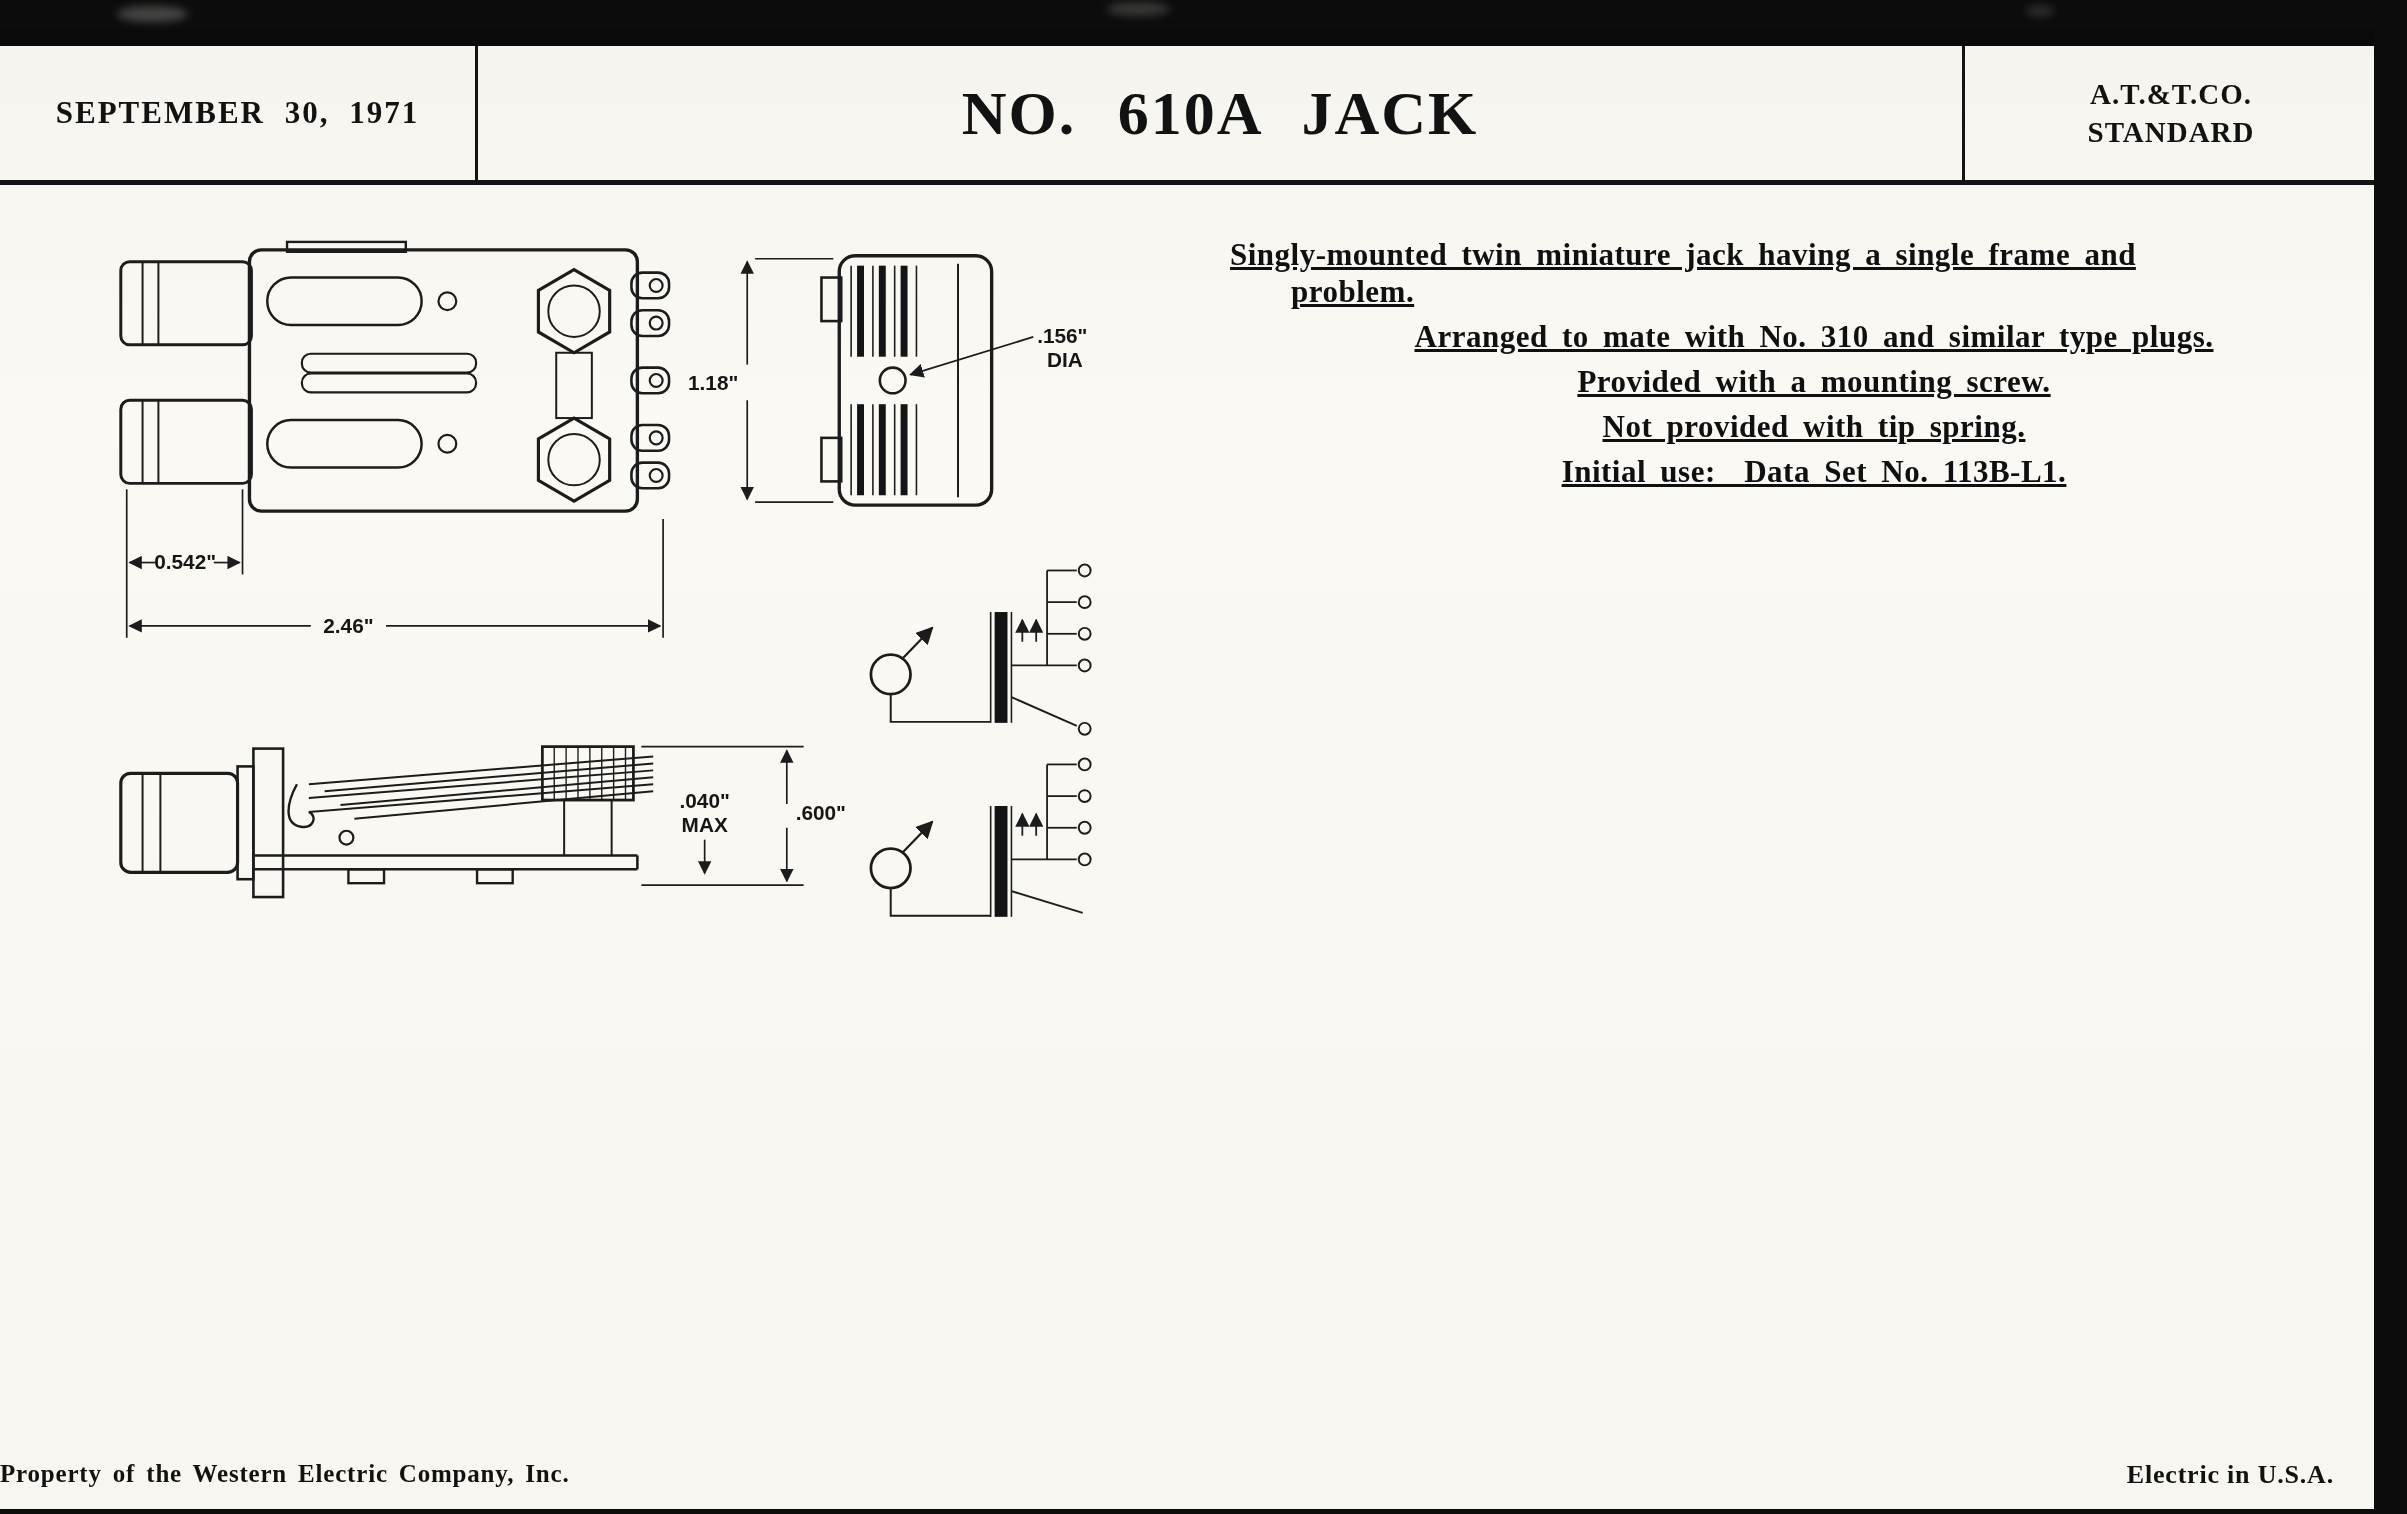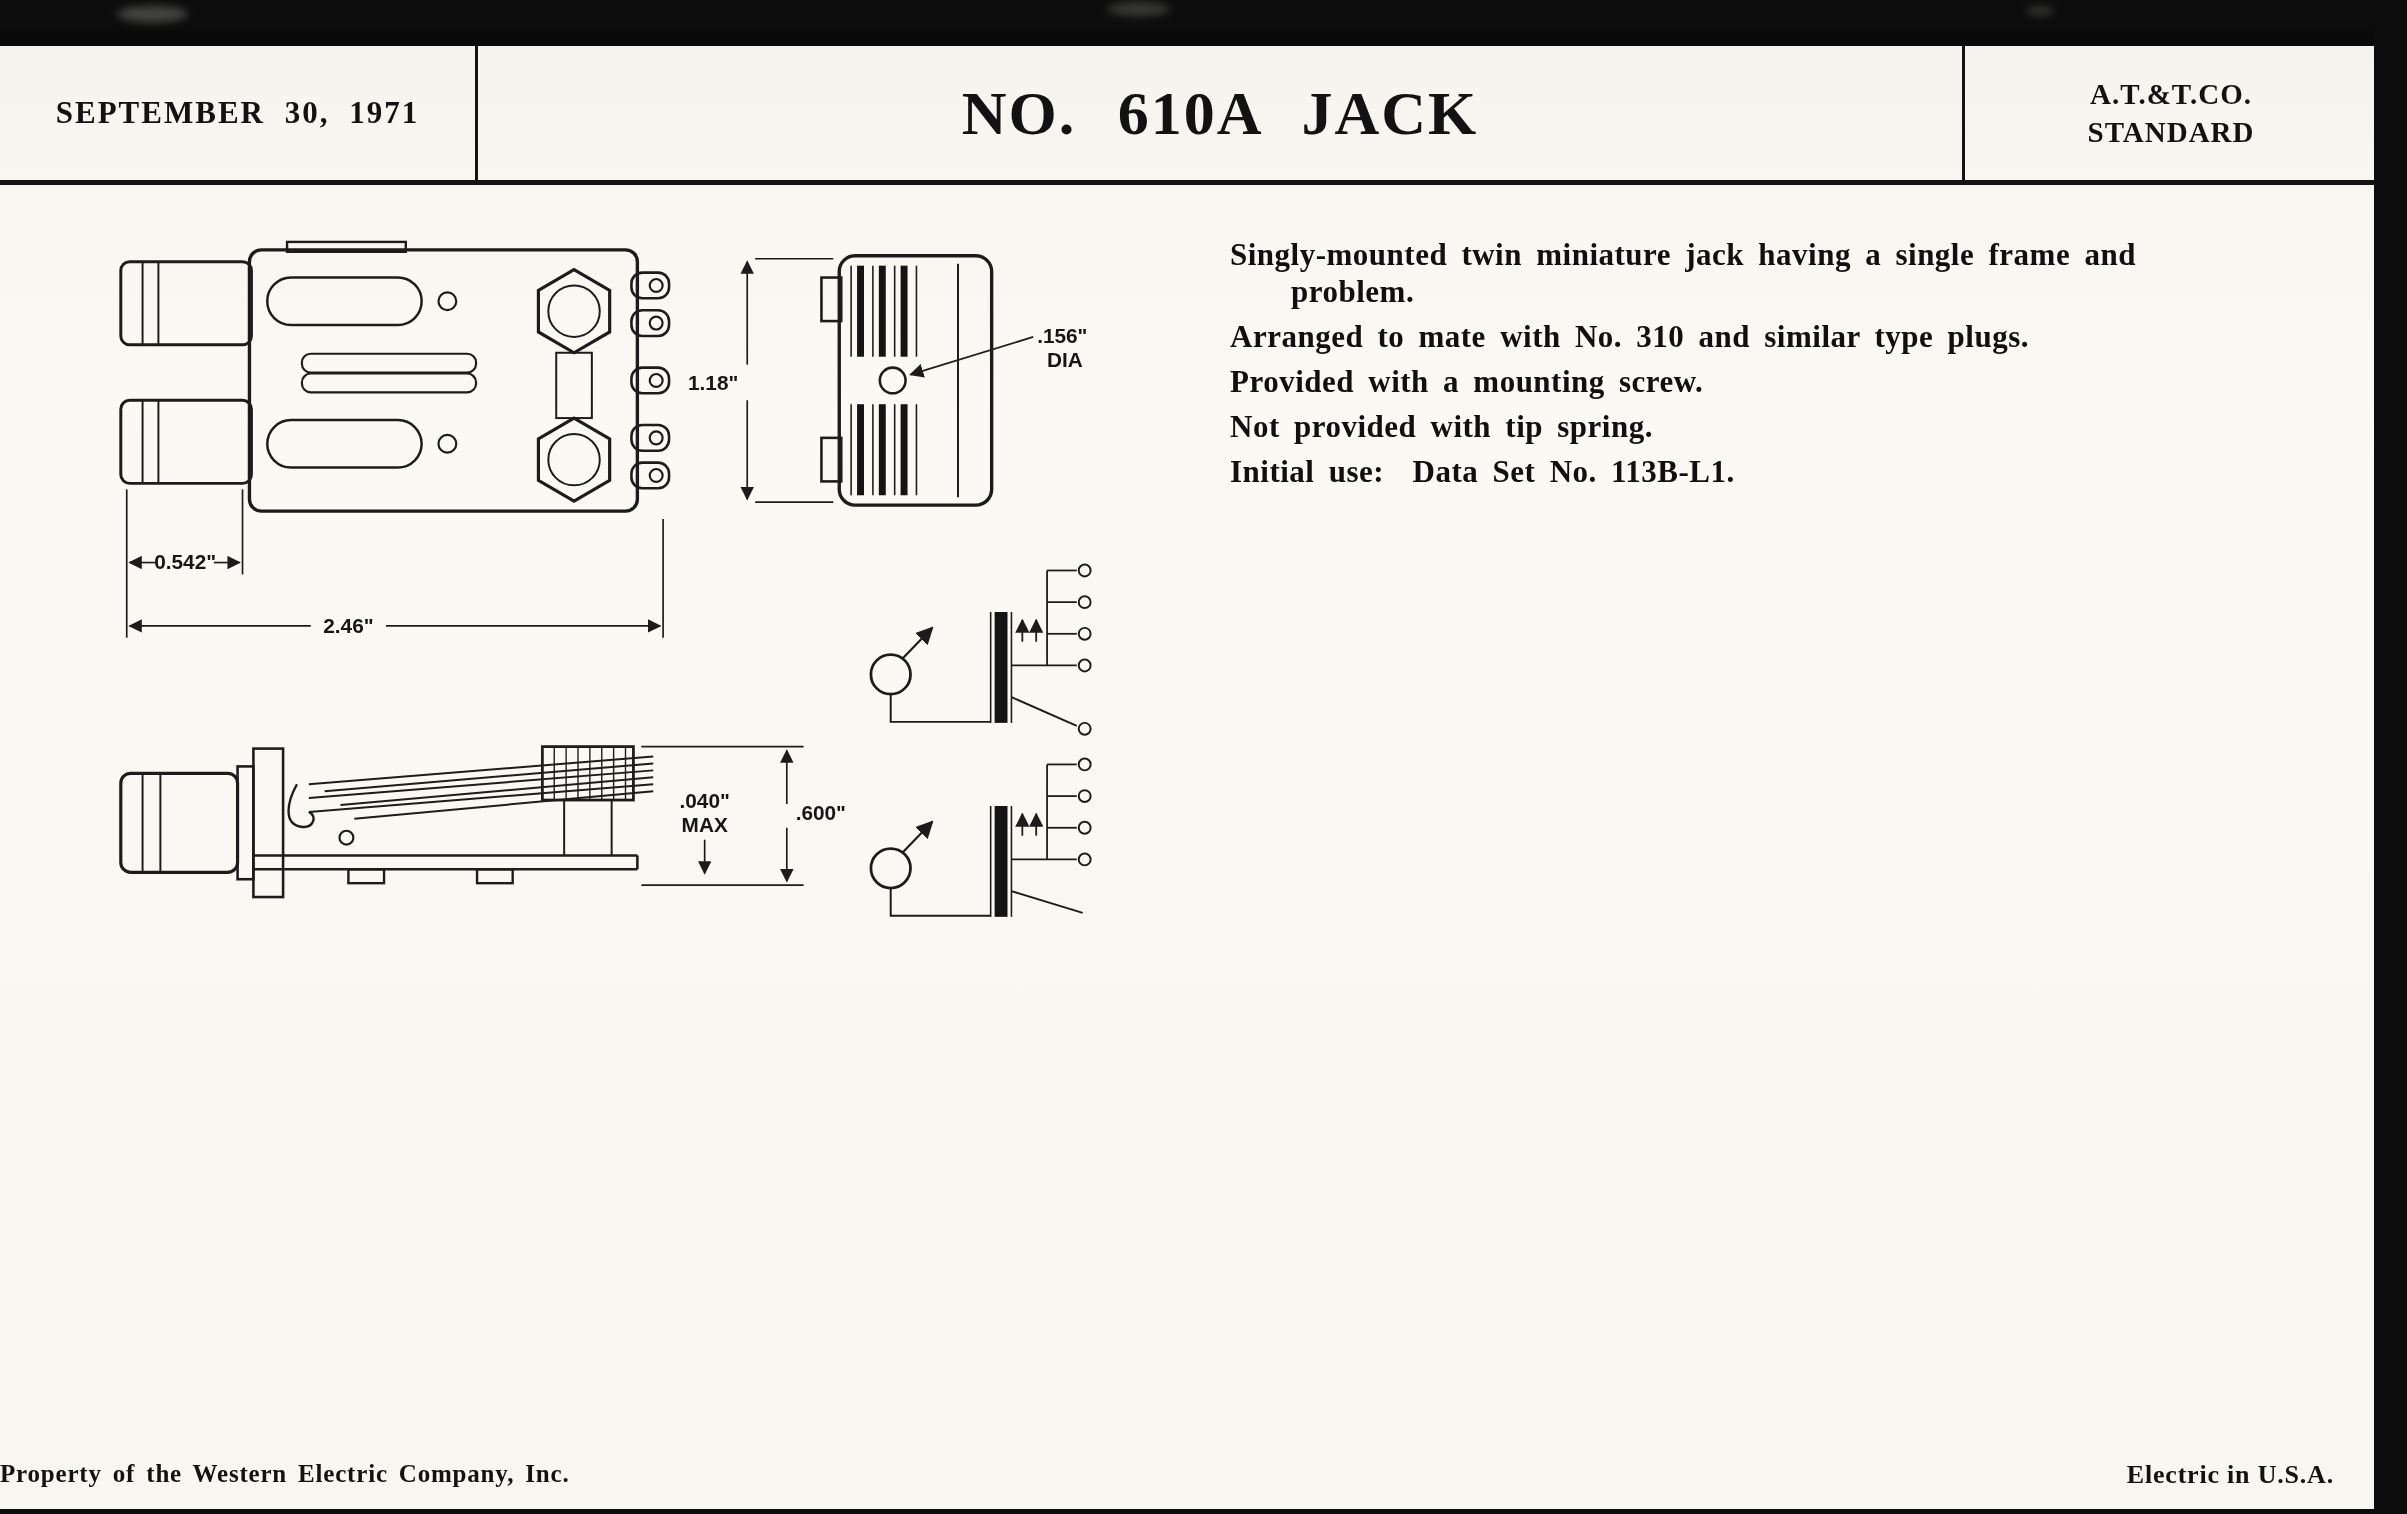--- a/index.html
+++ b/index.html
@@ -28,23 +28,23 @@
   .hdr-cell { position:absolute; top:0; height:100%; display:flex; align-items:center; justify-content:center;
               font-weight:bold; color:#121212; }
   .hdr-date  { left:0; width:475px; font-size:31px; letter-spacing:2px; word-spacing:10px; }
   .hdr-title { left:475px; width:1490px; border-left:3px solid #141414; border-right:3px solid #141414;
                font-size:62px; letter-spacing:2px; word-spacing:24px; }
   .hdr-org   { left:1968px; width:406px; flex-direction:column; font-size:29px; line-height:38px; letter-spacing:1px; }
 
   
   .desc { position:absolute; left:1230px; top:190px; width:1168px;
           font-weight:bold; font-size:31px; line-height:37px; letter-spacing:0.5px; word-spacing:6px; color:#101010; }
-  .d-line { white-space:pre; }
+  .d-line { white-space:pre;text-decoration:underline; }
   .indent { padding-left:61px; }
-  .item { margin-top:8px; }
+  .item { margin-top:8px;text-align:center; }
 
   
   .drawings { position:absolute; left:99px; top:188px; width:1148px; height:762px; }
   .ink { stroke:#1c1c1c; fill:none; }
   .dim-text { font-family:"Liberation Sans", sans-serif; font-weight:700; font-size:21px; fill:#161616; stroke:none; }
 
   
   .foot-prop { position:absolute; left:0; top:1414px; width:2374px; text-align:left;
                font-weight:bold; font-size:25px; letter-spacing:0.8px; word-spacing:4px; }
   .foot-printed { position:absolute; right:40px; top:1414px; font-weight:bold; font-size:26px; letter-spacing:0.8px; }

